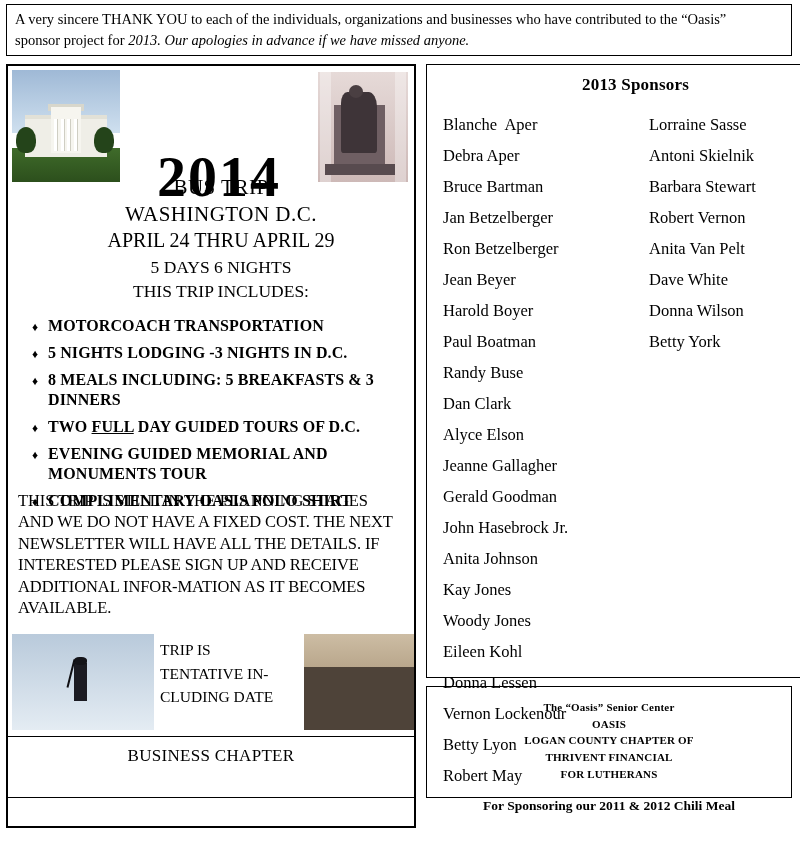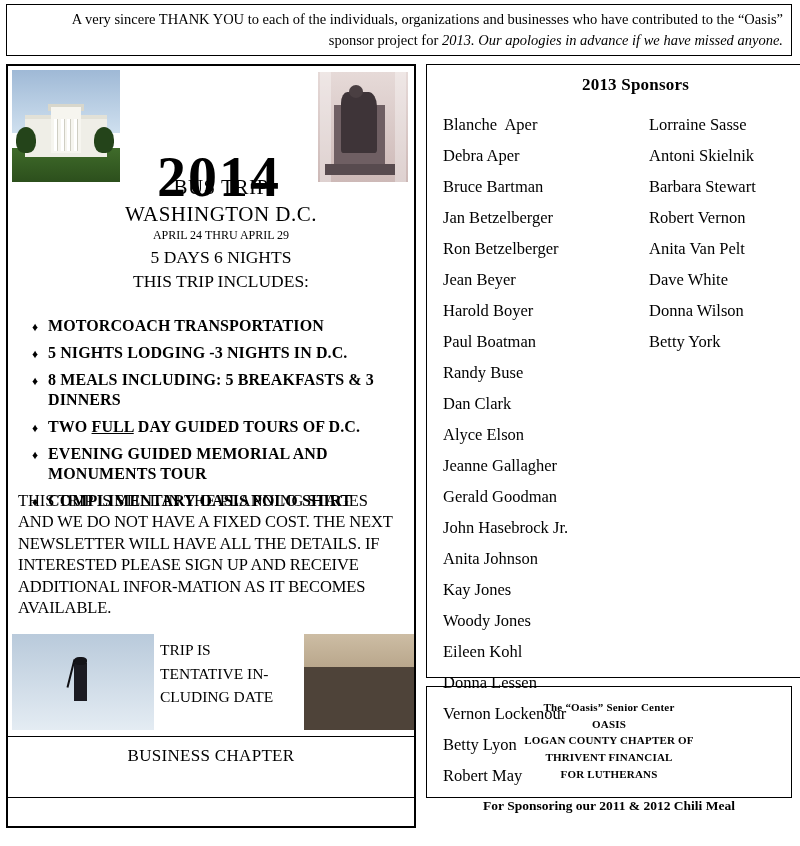--- a/index.html
+++ b/index.html
@@ -25,21 +25,21 @@
   .banner {
     position: absolute;
     left: 6px;
     top: 4px;
     width: 786px;
     height: 52px;
     border: 1px solid #000;
     box-sizing: border-box;
     display: flex;
     flex-direction: column;
-    align-items: flex-end;
+    align-items: flex-start;
     justify-content: center;
     padding: 3px 8px;
   }
   .banner-line {
     font-size: 14.5px;
     line-height: 1.45;
     text-align: center;
   }
   .banner-line .ital {
     font-style: italic;
@@ -179,21 +179,21 @@
     position: absolute;
     left: 16px;
     top: 108px;
     width: 394px;
     text-align: center;
     font-weight: normal;
   }
   .trip-head div { line-height: 1.28; }
   .th1 { font-size: 21px; letter-spacing: 0.5px; }
   .th2 { font-size: 21px; letter-spacing: 0.5px; }
-  .th3 { font-size: 12px; }
+  .th3 { font-size: 20px; }
   .th4 { font-size: 17.5px; margin-top: 3px; }
   .th5 { font-size: 17.5px; margin-top: 1px; }
 
   .bullets {
     position: absolute;
     left: 14px;
     top: 250px;
     width: 386px;
   }
   .bullet-row {

